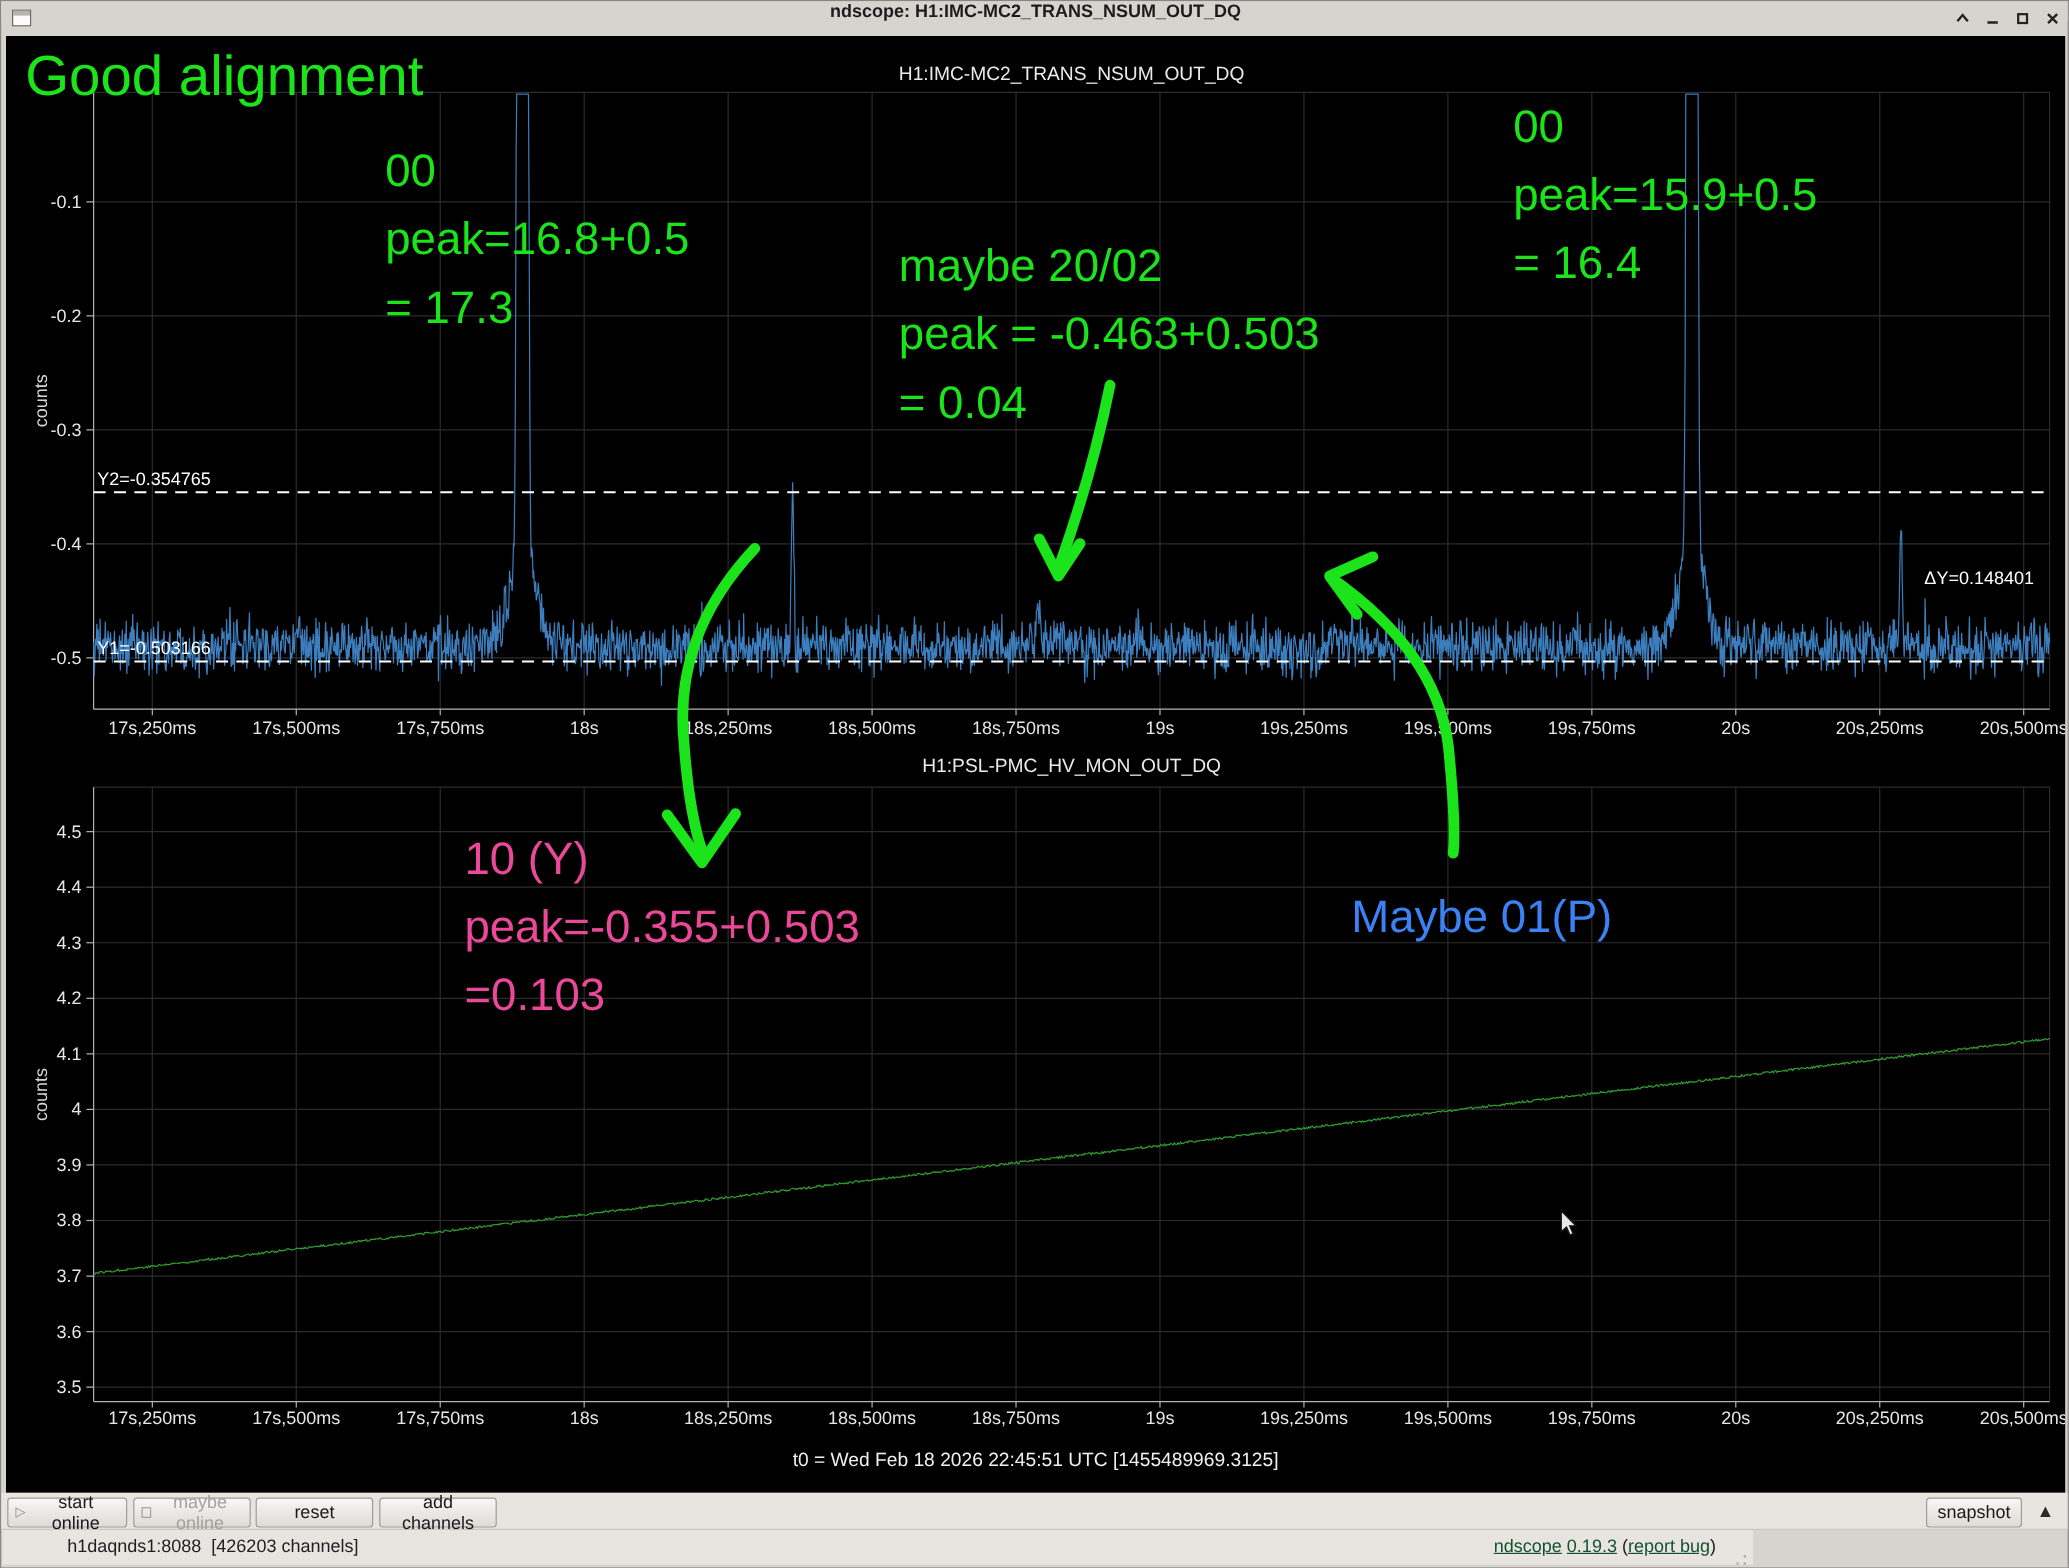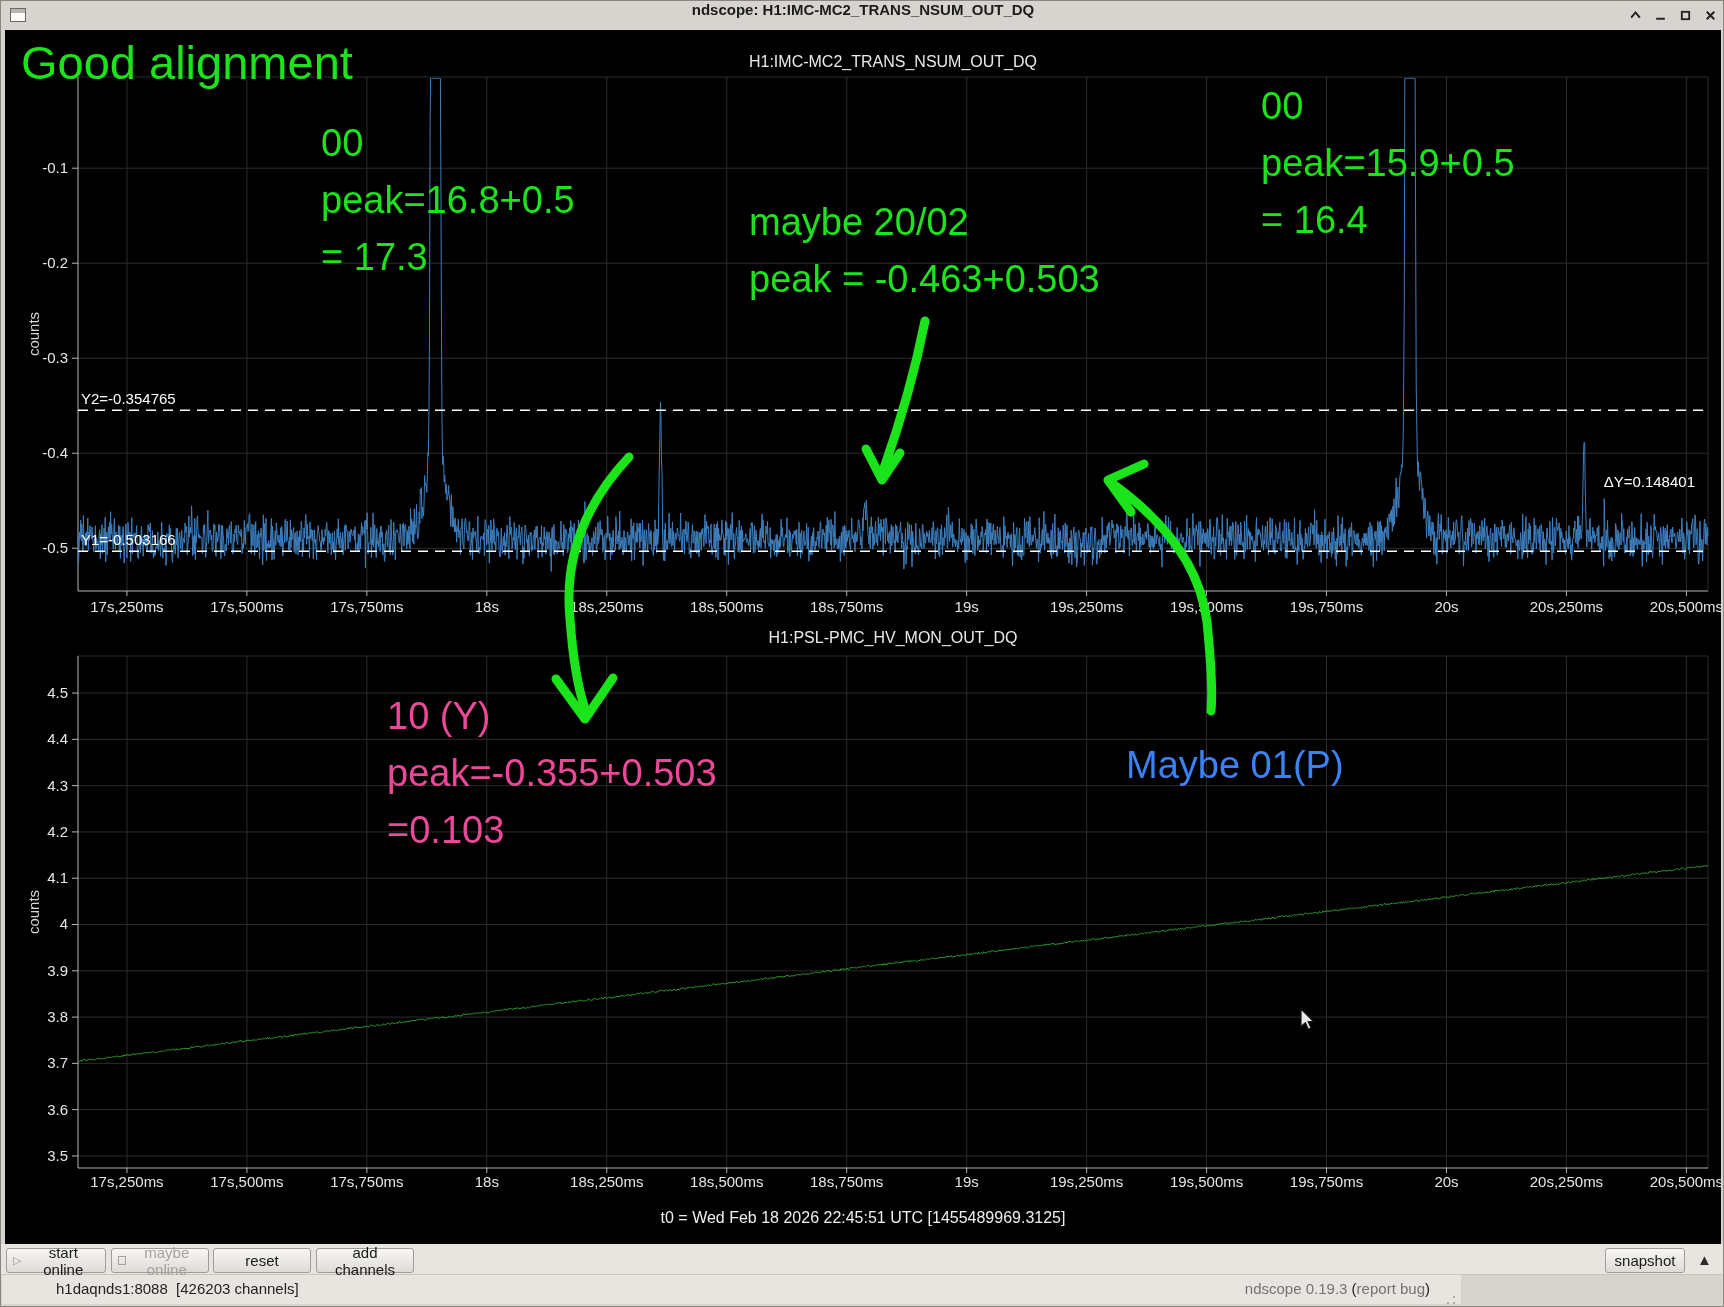--- a/index.html
+++ b/index.html
@@ -36,21 +36,21 @@
         justify-content:center;gap:6px;padding:0 6px;cursor:default;}
   .tbtn.disabled{color:#a5a29d;}
   .tbtn .ico{font-size:11px;color:#8f8c87;line-height:1;}
   .sq-ico{width:9px;height:9px;border:1px solid #a5a29d;display:inline-block;}
   .expand-arrow{position:absolute;top:7px;font-size:15px;color:#2b2b2b;}
   
   .statusbar{position:absolute;left:1px;top:1274px;width:1459px;height:29px;background:#e8e5e1;
              font-size:15px;color:#1f1f1f;}
   .server{position:absolute;left:54px;top:5px;white-space:pre;}
   .links{position:absolute;right:31px;top:5px;}
-  .links a{color:#737373;cursor:pointer;}
+  .links a{color:#14532d;text-decoration:underline;cursor:pointer;}
   .grip{position:absolute;right:6px;bottom:6px;width:2px;height:2px;background:#aeaba6;
         box-shadow:-6px 6px #aeaba6,0 6px #aeaba6,-12px 12px #aeaba6,-6px 12px #aeaba6,0 12px #aeaba6;}
   .bottom-frame{position:absolute;left:0;top:1303px;width:1724px;height:4px;background:#d7d3cf;}
 </style>
 </head>
 <body>
 
 <div class="window">
 
   <div class="titlebar">
@@ -253,20 +253,21 @@
 
     <div class="ann" style="left: 316px; top: 85px; color: rgb(27, 228, 27);">
       <div>00</div>
       <div>peak=16.8+0.5</div>
       <div>= 17.3</div>
     </div>
 
     <div class="ann" style="left: 744px; top: 164px; color: rgb(27, 228, 27);">
       <div>maybe 20/02</div>
       <div>peak = -0.463+0.503</div>
+      <div>= 0.04</div>
     </div>
 
     <div class="ann" style="left: 1256px; top: 48px; color: rgb(27, 228, 27);">
       <div>00</div>
       <div>peak=15.9+0.5</div>
       <div>= 16.4</div>
     </div>
 
     <div class="ann" style="left: 382px; top: 658px; color: #ec4899;">
       <div>10 (Y)</div>

